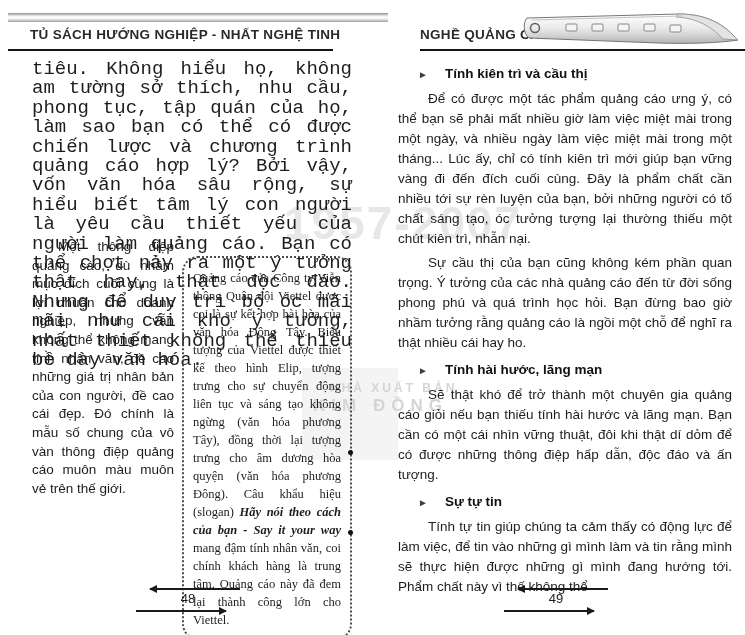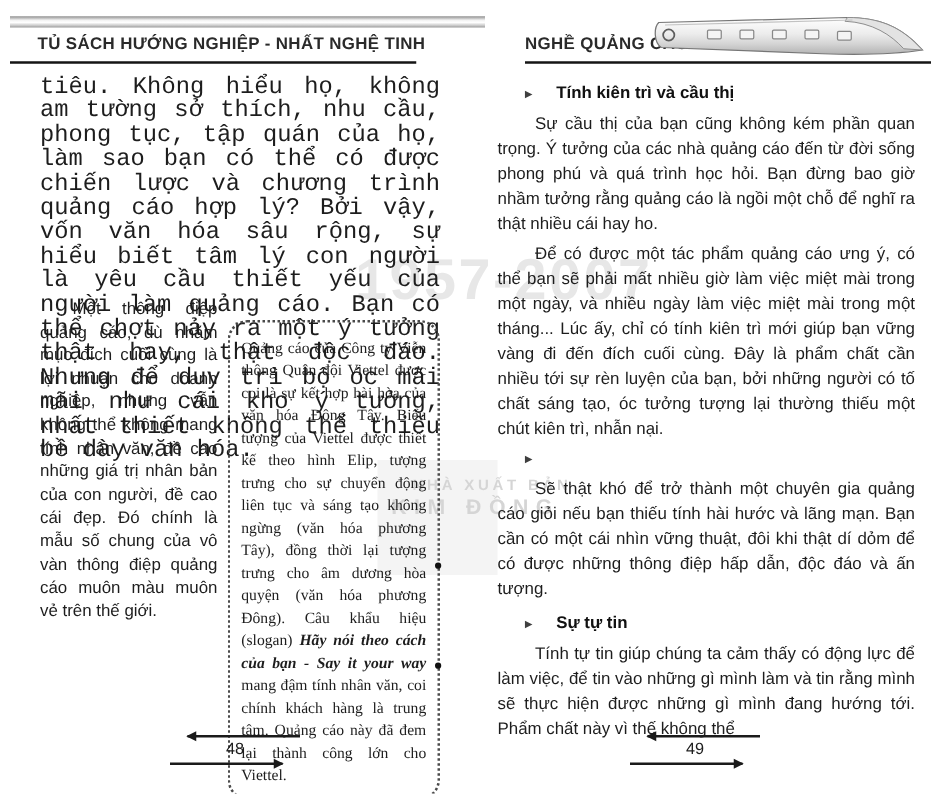--- a/index.html
+++ b/index.html
@@ -131,25 +131,26 @@
       <span class="dot d1"></span>
       <span class="dot d2"></span>
     </div>
   </div>
 
   <div class="rp">
     <div class="sec-h">
       <span class="bullet">►</span>
       <span>Tính kiên trì và cầu thị</span>
     </div>
+    <p>Để có được một tác phẩm quảng cáo ưng ý, có thể bạn sẽ phải mất nhiều giờ làm việc miệt mài trong một ngày, và nhiều ngày làm việc miệt mài trong một tháng... Lúc ấy, chỉ có tính kiên trì mới giúp bạn vững vàng đi đến đích cuối cùng. Đây là phẩm chất cần nhiều tới sự rèn luyện của bạn, bởi những người có tố chất sáng tạo, óc tưởng tượng lại thường thiếu một chút kiên trì, nhẫn nại.</p>
     <p>Sự cầu thị của bạn cũng không kém phần quan trọng. Ý tưởng của các nhà quảng cáo đến từ đời sống phong phú và quá trình học hỏi. Bạn đừng bao giờ nhầm tưởng rằng quảng cáo là ngồi một chỗ để nghĩ ra thật nhiều cái hay ho.</p>
-    <p>Để có được một tác phẩm quảng cáo ưng ý, có thể bạn sẽ phải mất nhiều giờ làm việc miệt mài trong một ngày, và nhiều ngày làm việc miệt mài trong một tháng... Lúc ấy, chỉ có tính kiên trì mới giúp bạn vững vàng đi đến đích cuối cùng. Đây là phẩm chất cần nhiều tới sự rèn luyện của bạn, bởi những người có tố chất sáng tạo, óc tưởng tượng lại thường thiếu một chút kiên trì, nhẫn nại.</p>
 
     <div class="sec-h later">
       <span class="bullet">►</span>
+      <span>Tính hài hước, lãng mạn</span>
     </div>
     <p>Sẽ thật khó để trở thành một chuyên gia quảng cáo giỏi nếu bạn thiếu tính hài hước và lãng mạn. Bạn cần có một cái nhìn vững thuật, đôi khi thật dí dỏm để có được những thông điệp hấp dẫn, độc đáo và ấn tượng.</p>
 
     <div class="sec-h later">
       <span class="bullet">►</span>
       <span>Sự tự tin</span>
     </div>
     <p>Tính tự tin giúp chúng ta cảm thấy có động lực để làm việc, để tin vào những gì mình làm và tin rằng mình sẽ thực hiện được những gì mình đang hướng tới. Phẩm chất này vì thế không thể</p>
   </div>
 

